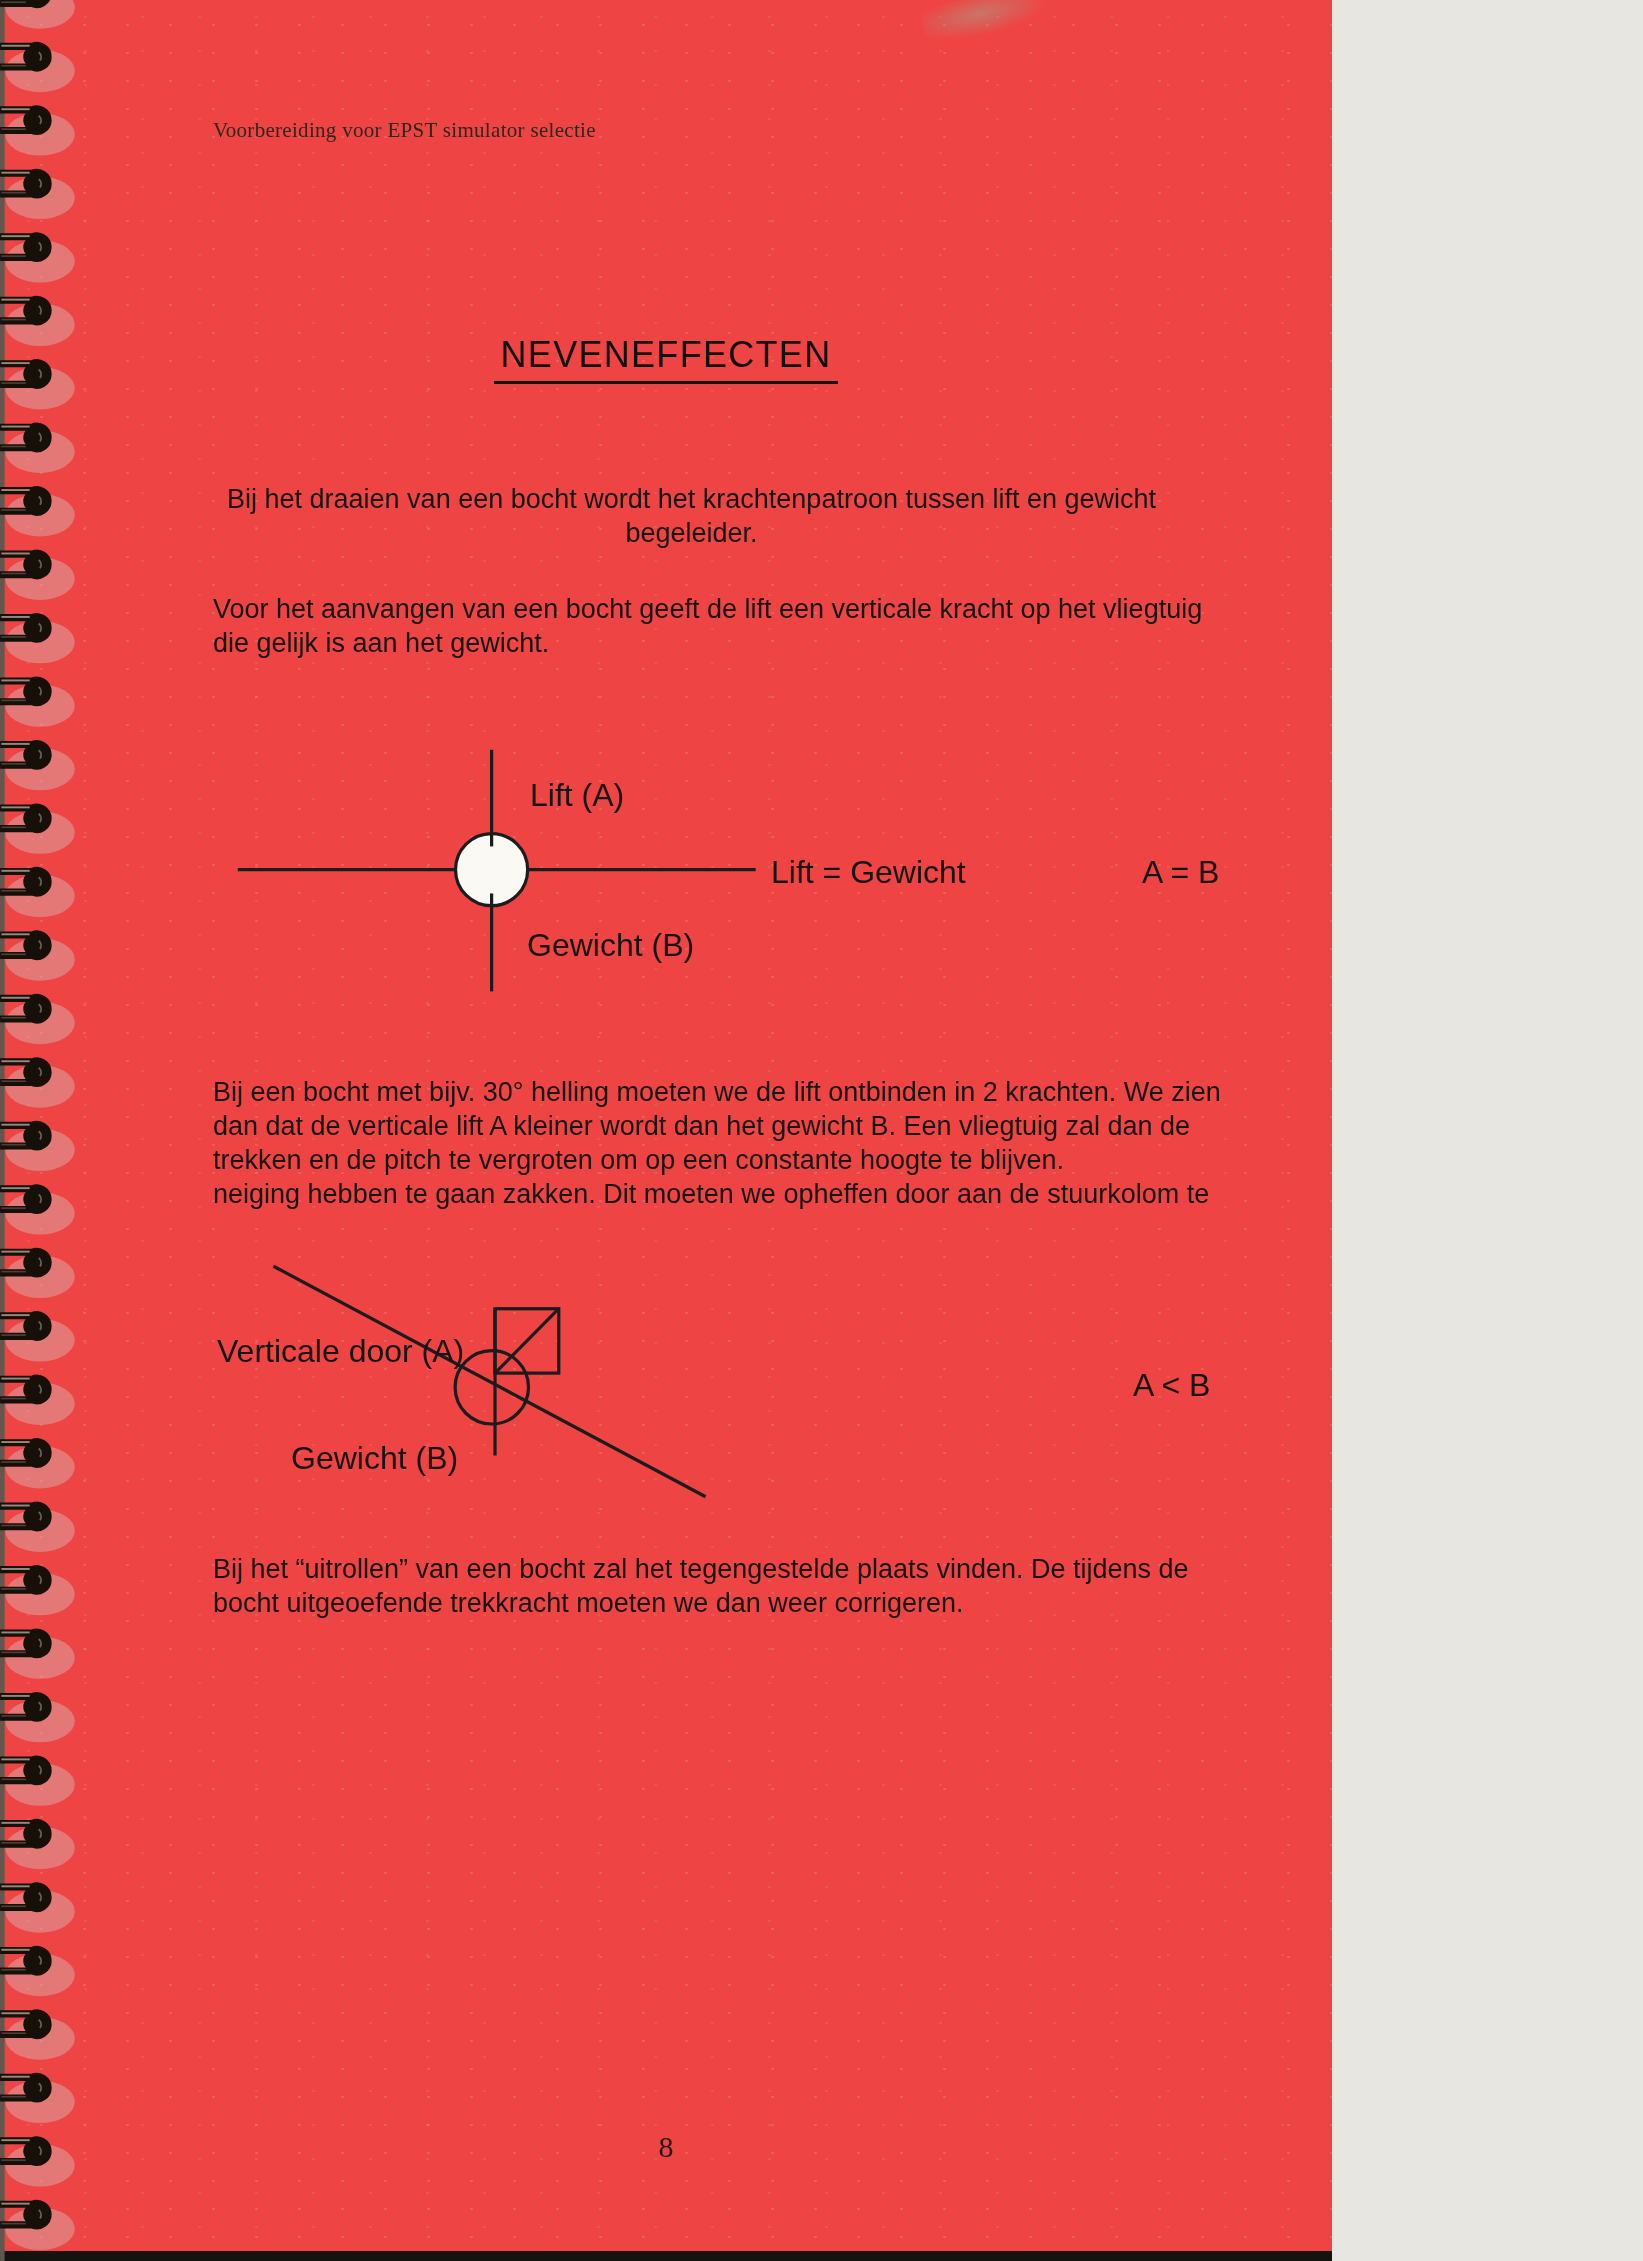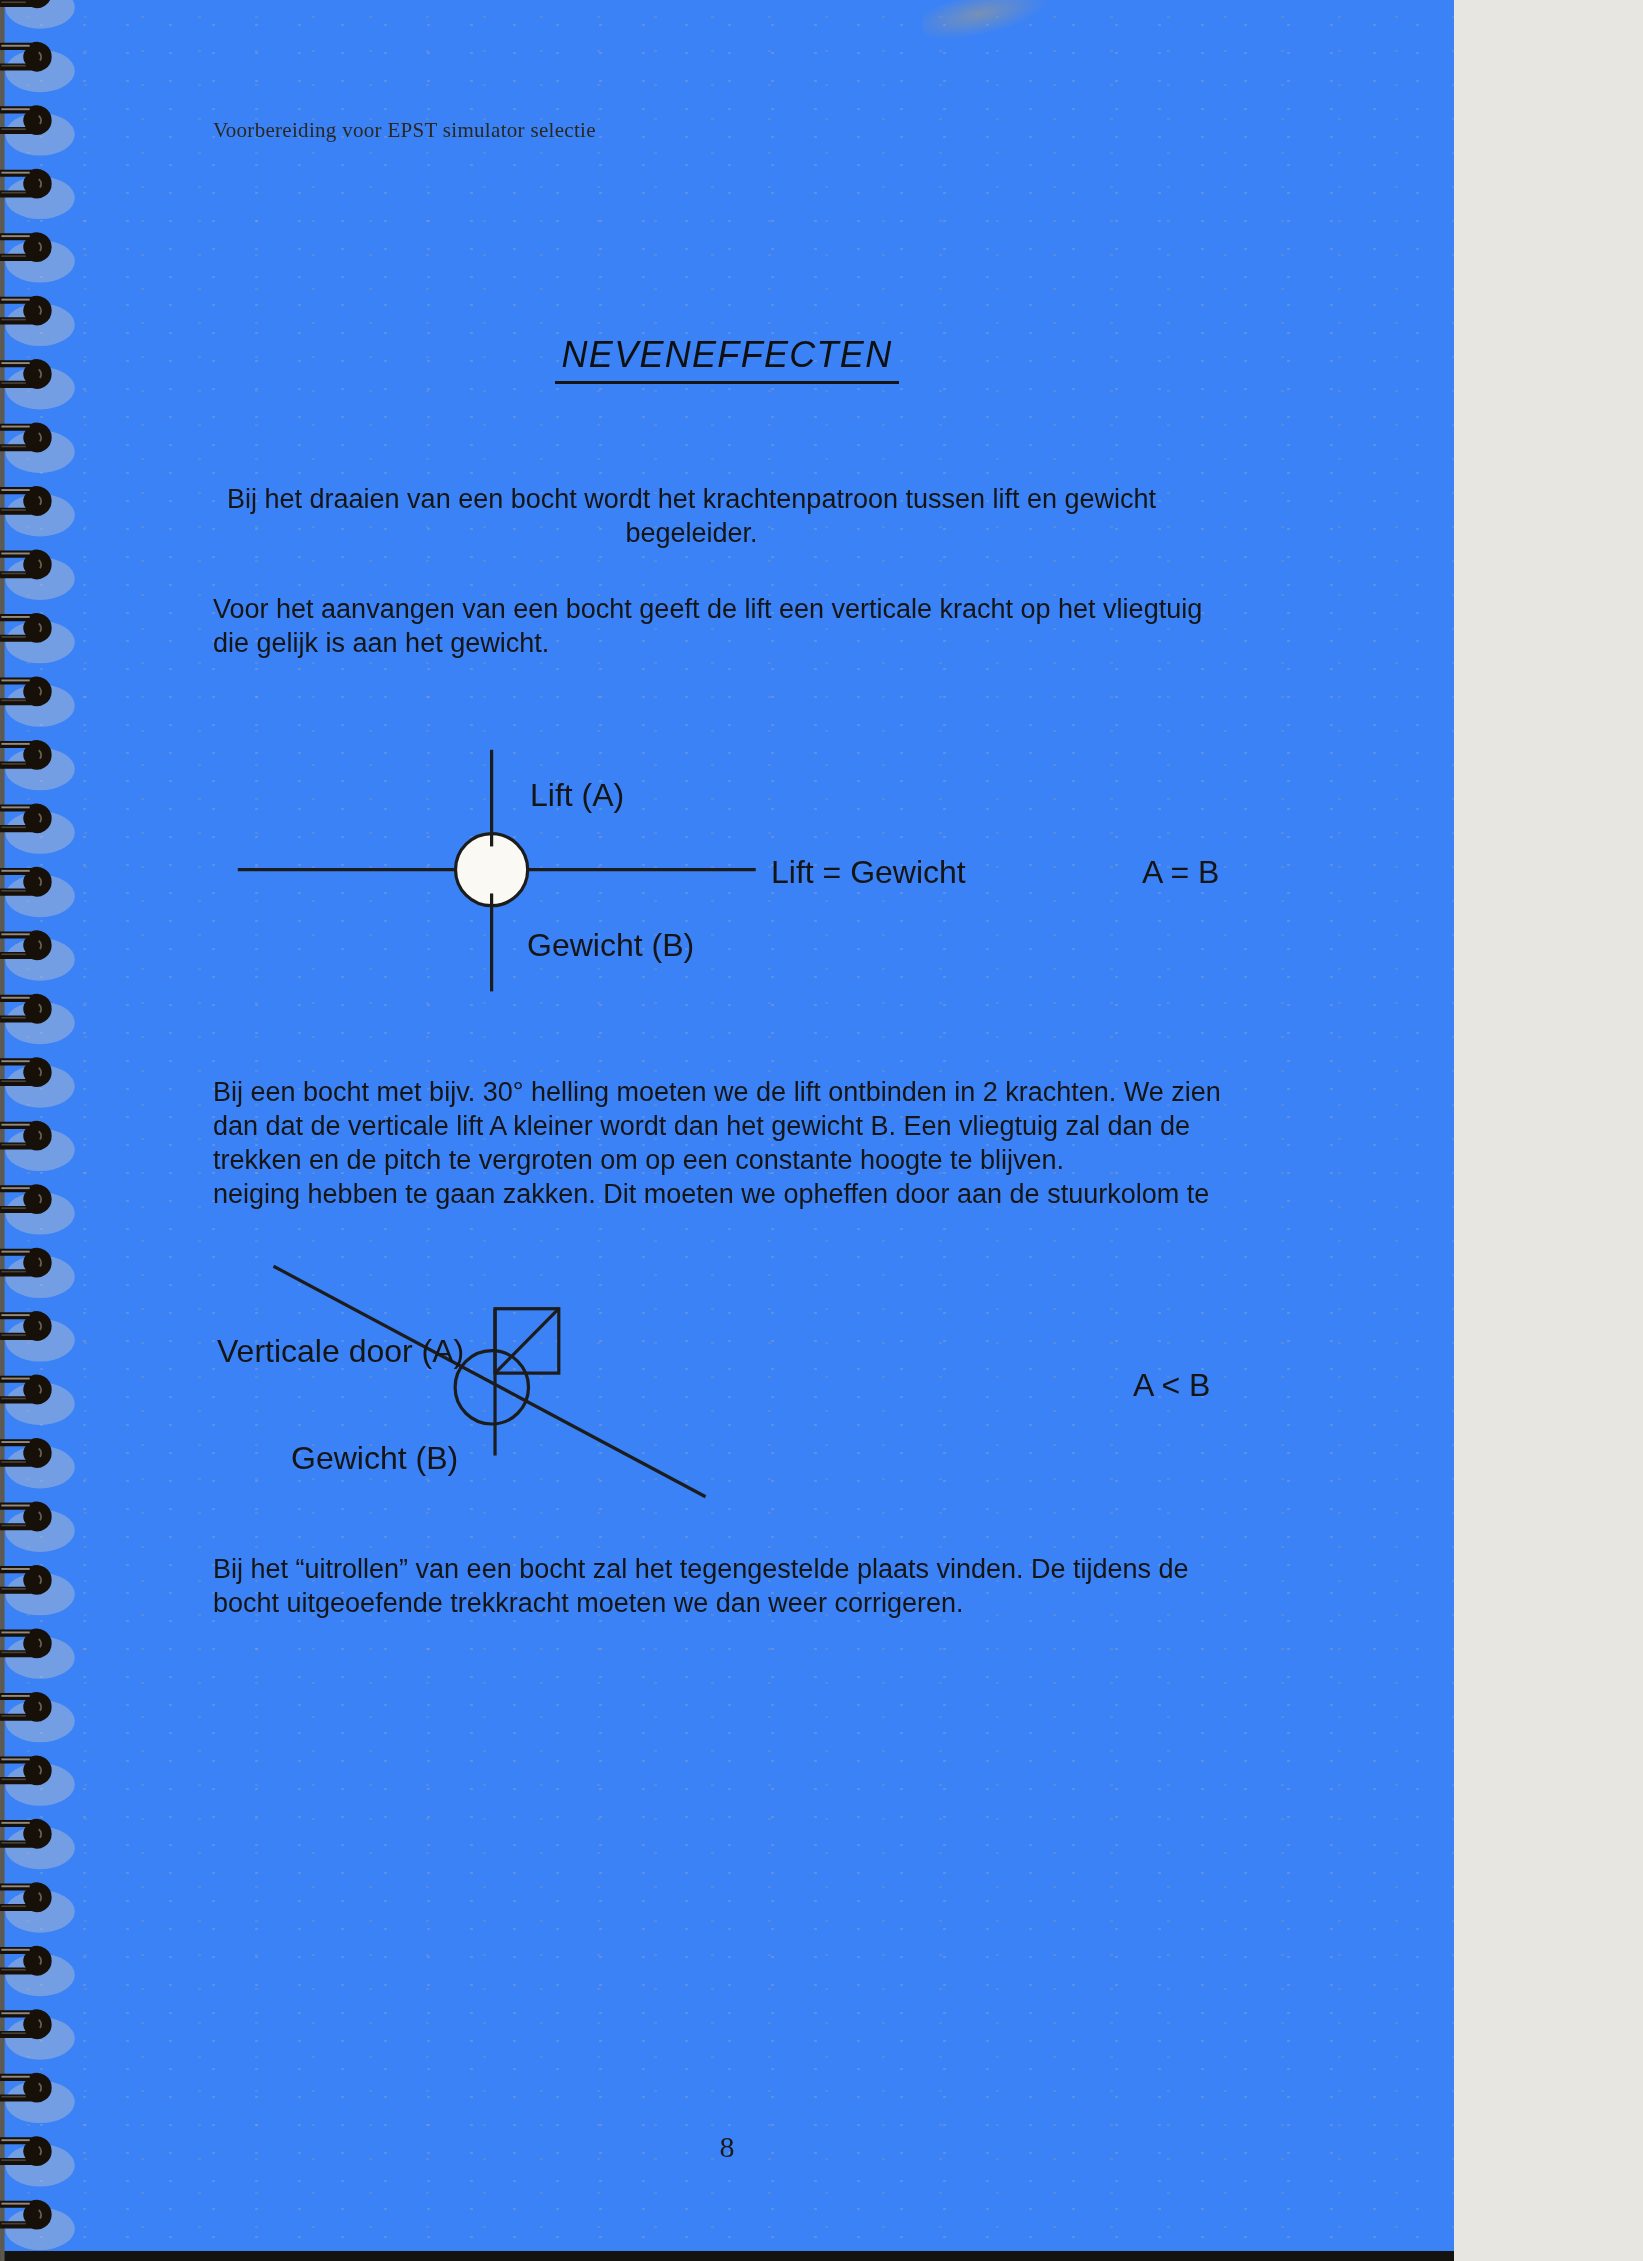--- a/index.html
+++ b/index.html
@@ -1,38 +1,38 @@
 <!DOCTYPE html>
 <html style="font-size:10.3px"><head>
 <meta charset="utf-8">
 <style>
   html,body{margin:0;padding:0;background:#e8e6e1;}
   .paper{
     position:relative;
-    width:1454px;height:2261px;
-    background:#3b82f6;
+    width:1332px;height:2261px;
+    background:#ef4444;
     overflow:hidden;
     font-family:"Liberation Sans", sans-serif;
     color:#161616;
   }
   
   .paper::before{
     content:"";position:absolute;inset:0;pointer-events:none;z-index:1;
     background-image:
       radial-gradient(rgba(196,172,112,0.20) 1.3px, transparent 1.6px),
       radial-gradient(rgba(205,195,170,0.25) 1.2px, transparent 1.5px);
     background-size:57px 34px, 43px 28px;
     background-position:0 0, 20px 11px;
   }
   .abs{position:absolute;z-index:2;}
   .doc-header{
     font-family:"Liberation Serif", serif;
     font-size:21px;letter-spacing:0.3px;color:#2b271f;
   }
-  .title-wrap{left:0;right:0;text-align:center;font-style:italic;}
+  .title-wrap{left:0;right:0;text-align:center;}
   .doc-title{
     display:inline-block;
     font-size:36px;letter-spacing:1.3px;color:#101010;
     border-bottom:3.2px solid #151515;
     padding:0 6.4px 4.5px 6.4px;
   }
   .body-text{font-size:27px;line-height:34px;color:#151515;}
   .body-text div{white-space:nowrap;}
   .diagram-label{font-size:32px;color:#151515;white-space:nowrap;}
   .page-num{

